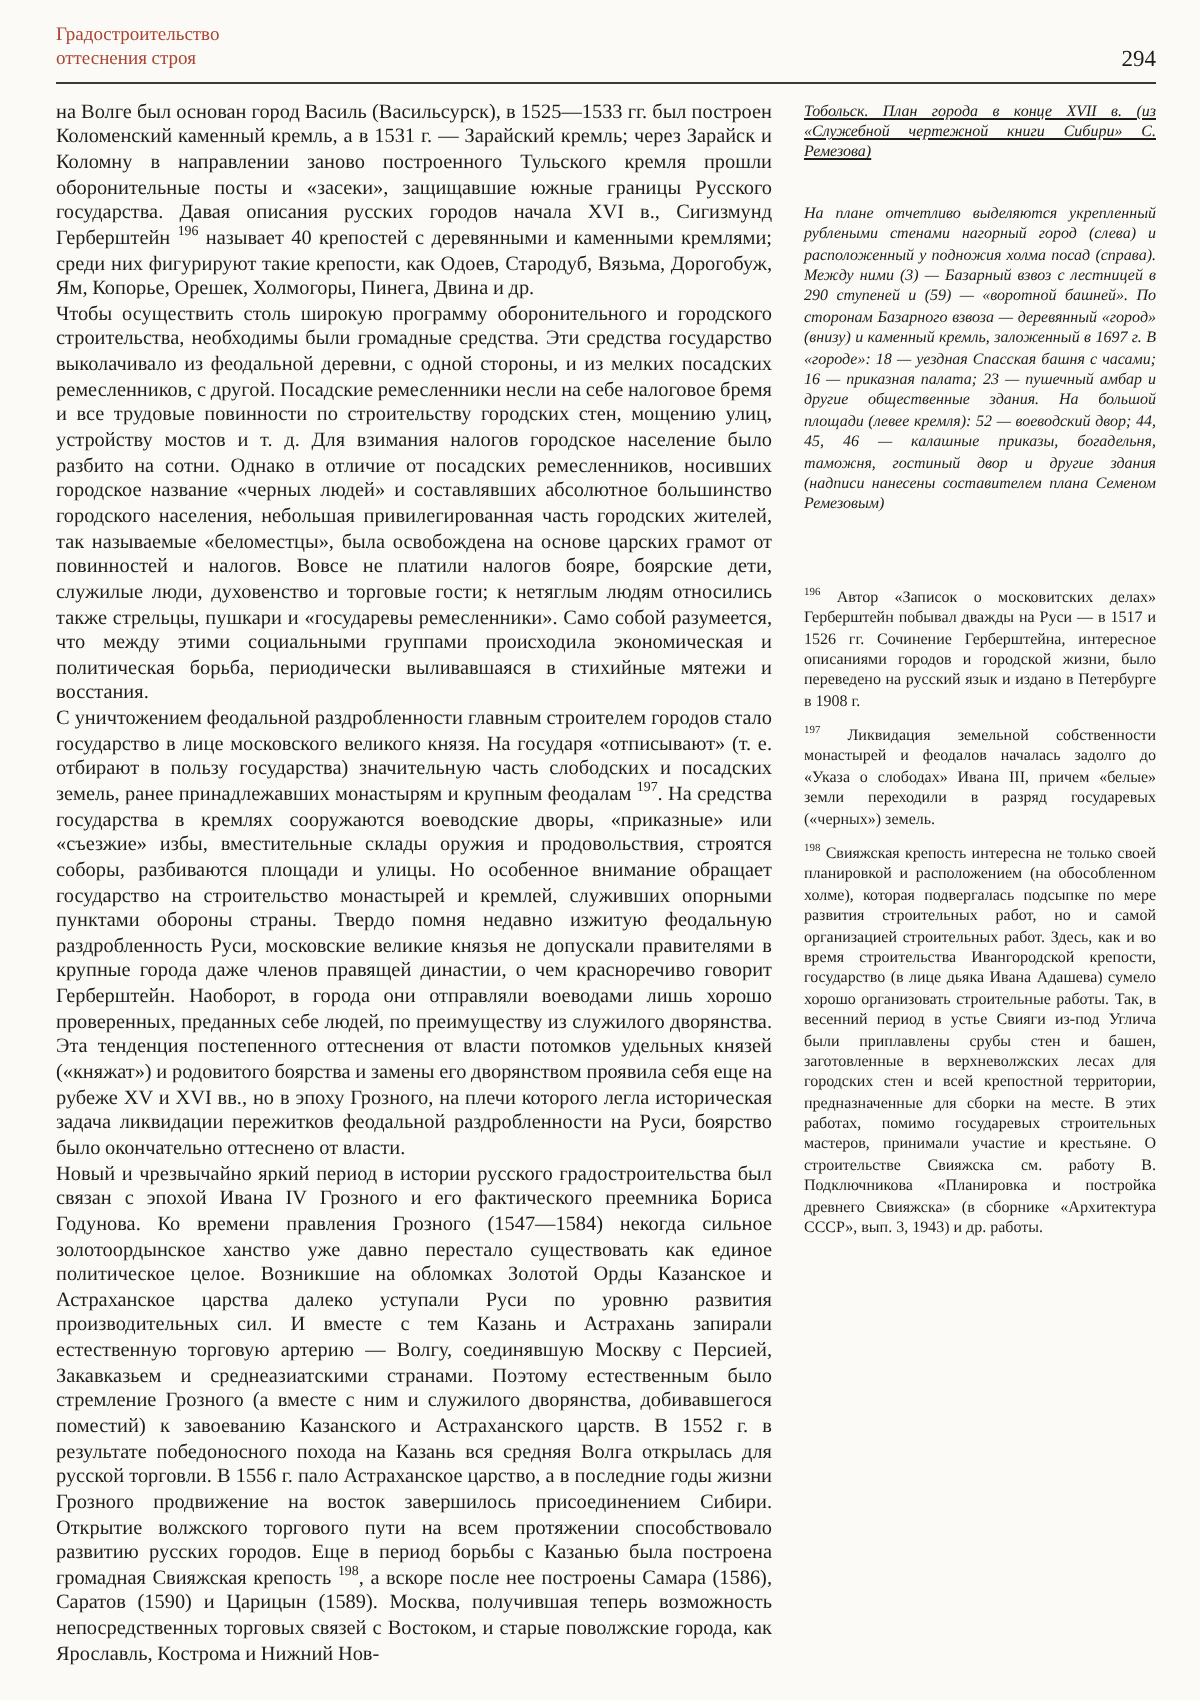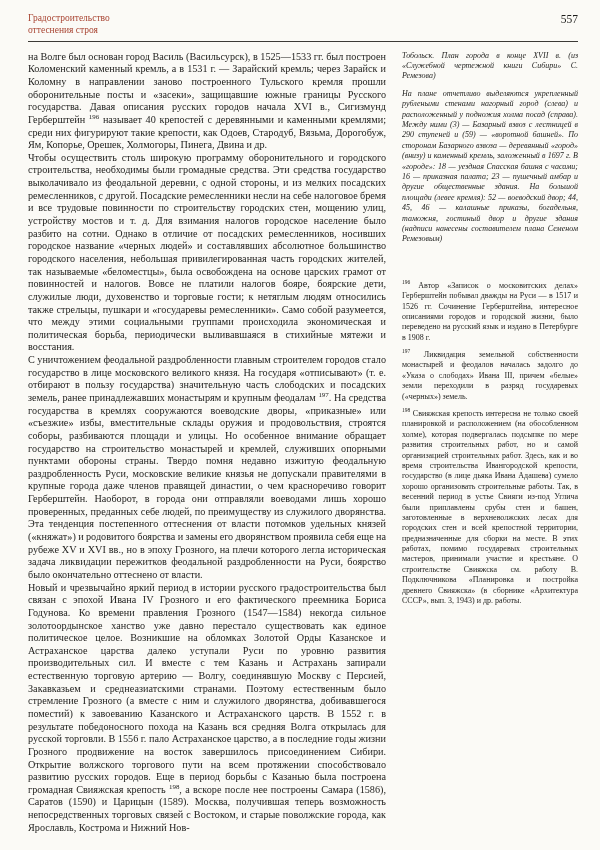--- a/index.html
+++ b/index.html
@@ -3,49 +3,49 @@
 <meta charset="utf-8">
 <style>
   :root { --accent:#a84432; --ink:#1d1d1b; --paper:#fbfaf6; }
   html,body { margin:0; padding:0; background:#e8e6e0; }
   .page {
     width:600px; height:850px; margin:0 auto; box-sizing:border-box;
     background:var(--paper); color:var(--ink);
     padding:12px 22px 0 28px; overflow:hidden;
     font-family:"Liberation Serif", serif;
   }
-  .page-header { display:flex; justify-content:space-between; align-items:flex-start; }
+  .page-header { display:flex; justify-content:space-between; align-items:flex-end; }
   .running-title { color:var(--accent); font-size:9.5px; line-height:1.3; }
   .page-number { font-size:11.5px; line-height:1.1; padding-top:1px; }
   .rule { height:1px; background:#3c3a36; margin-top:4px; }
   .content { display:flex; gap:16px; margin-top:9px; }
   .main-col {
     flex:0 0 358px; width:358px;
     font-size:10.2px; line-height:1.24; text-align:justify;
     word-spacing:-0.2px;
   }
   .main-col p { margin:0; }
   .margin-col { flex:1 1 auto; font-size:8px; line-height:1.3; }
   .caption { font-style:italic; text-align:justify; }
   .caption p { margin:0 0 2px 0; }
-  .caption p.caption-title { margin-bottom:7px; }
+  .caption p.caption-title { margin-bottom:20px;text-decoration:underline; }
   .footnotes { margin-top:36px; text-align:justify; }
   .footnotes p { margin:0 0 7px 0; }
   sup { font-size:68%; line-height:0; vertical-align:super; }
 </style>
 </head>
 <body>
 
 <div class="page">
   <header class="page-header">
     <div class="running-title">
       <div>Градостроительство</div>
       <div>оттеснения строя</div>
     </div>
-    <div class="page-number">557</div>
+    <div class="page-number">294</div>
   </header>
 
   <div class="rule"></div>
 
   <div class="content">
     <div class="main-col" id="main-col">
         <p>на Волге был основан город Василь (Васильсурск), в 1525—1533 гг. был построен Коломенский каменный кремль, а в 1531 г. — Зарайский кремль; через Зарайск и Коломну в направлении заново построенного Тульского кремля прошли оборонительные посты и «засеки», защищавшие южные границы Русского государства. Давая описания русских городов начала XVI в., Сигизмунд Герберштейн <sup>196</sup> называет 40 крепостей с деревянными и каменными кремлями; среди них фигурируют такие крепости, как Одоев, Стародуб, Вязьма, Дорогобуж, Ям, Копорье, Орешек, Холмогоры, Пинега, Двина и др.</p>
         <p>Чтобы осуществить столь широкую программу оборонительного и городского строительства, необходимы были громадные средства. Эти средства государство выколачивало из феодальной деревни, с одной стороны, и из мелких посадских ремесленников, с другой. Посадские ремесленники несли на себе налоговое бремя и все трудовые повинности по строительству городских стен, мощению улиц, устройству мостов и т. д. Для взимания налогов городское население было разбито на сотни. Однако в отличие от посадских ремесленников, носивших городское название «черных людей» и составлявших абсолютное большинство городского населения, небольшая привилегированная часть городских жителей, так называемые «беломестцы», была освобождена на основе царских грамот от повинностей и налогов. Вовсе не платили налогов бояре, боярские дети, служилые люди, духовенство и торговые гости; к нетяглым людям относились также стрельцы, пушкари и «государевы ремесленники». Само собой разумеется, что между этими социальными группами происходила экономическая и политическая борьба, периодически выливавшаяся в стихийные мятежи и восстания.</p>
         <p>С уничтожением феодальной раздробленности главным строителем городов стало государство в лице московского великого князя. На государя «отписывают» (т. е. отбирают в пользу государства) значительную часть слободских и посадских земель, ранее принадлежавших монастырям и крупным феодалам <sup>197</sup>. На средства государства в кремлях сооружаются воеводские дворы, «приказные» или «съезжие» избы, вместительные склады оружия и продовольствия, строятся соборы, разбиваются площади и улицы. Но особенное внимание обращает государство на строительство монастырей и кремлей, служивших опорными пунктами обороны страны. Твердо помня недавно изжитую феодальную раздробленность Руси, московские великие князья не допускали правителями в крупные города даже членов правящей династии, о чем красноречиво говорит Герберштейн. Наоборот, в города они отправляли воеводами лишь хорошо проверенных, преданных себе людей, по преимуществу из служилого дворянства. Эта тенденция постепенного оттеснения от власти потомков удельных князей («княжат») и родовитого боярства и замены его дворянством проявила себя еще на рубеже XV и XVI вв., но в эпоху Грозного, на плечи которого легла историческая задача ликвидации пережитков феодальной раздробленности на Руси, боярство было окончательно оттеснено от власти.</p>
         <p>Новый и чрезвычайно яркий период в истории русского градостроительства был связан с эпохой Ивана IV Грозного и его фактического преемника Бориса Годунова. Ко времени правления Грозного (1547—1584) некогда сильное золотоордынское ханство уже давно перестало существовать как единое политическое целое. Возникшие на обломках Золотой Орды Казанское и Астраханское царства далеко уступали Руси по уровню развития производительных сил. И вместе с тем Казань и Астрахань запирали естественную торговую артерию — Волгу, соединявшую Москву с Персией, Закавказьем и среднеазиатскими странами. Поэтому естественным было стремление Грозного (а вместе с ним и служилого дворянства, добивавшегося поместий) к завоеванию Казанского и Астраханского царств. В 1552 г. в результате победоносного похода на Казань вся средняя Волга открылась для русской торговли. В 1556 г. пало Астраханское царство, а в последние годы жизни Грозного продвижение на восток завершилось присоединением Сибири. Открытие волжского торгового пути на всем протяжении способствовало развитию русских городов. Еще в период борьбы с Казанью была построена громадная Свияжская крепость <sup>198</sup>, а вскоре после нее построены Самара (1586), Саратов (1590) и Царицын (1589). Москва, получившая теперь возможность непосредственных торговых связей с Востоком, и старые поволжские города, как Ярославль, Кострома и Нижний Нов-</p>

